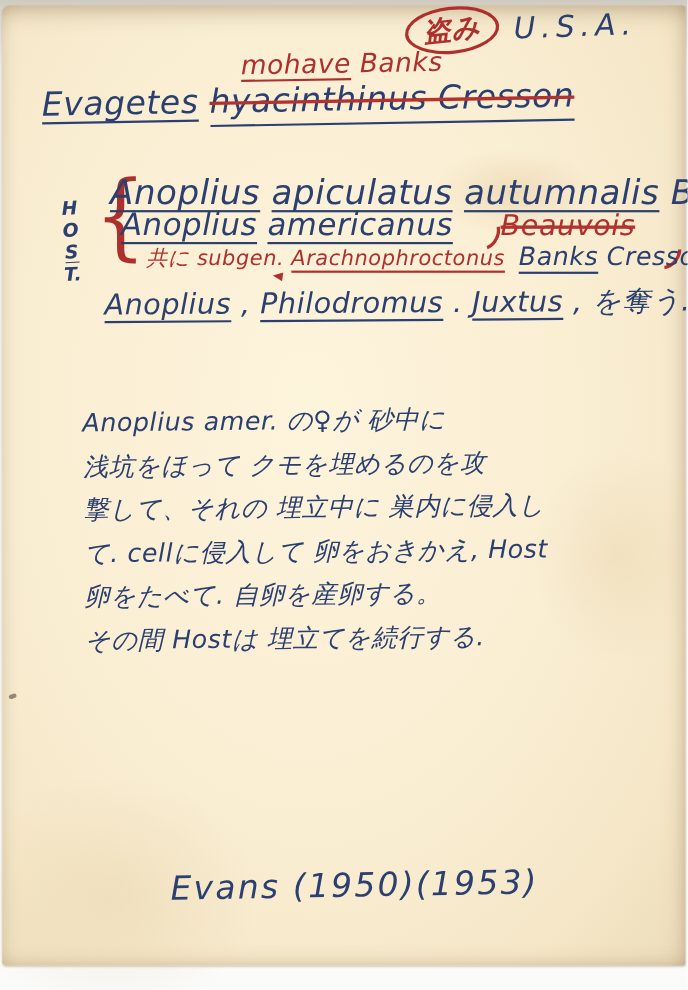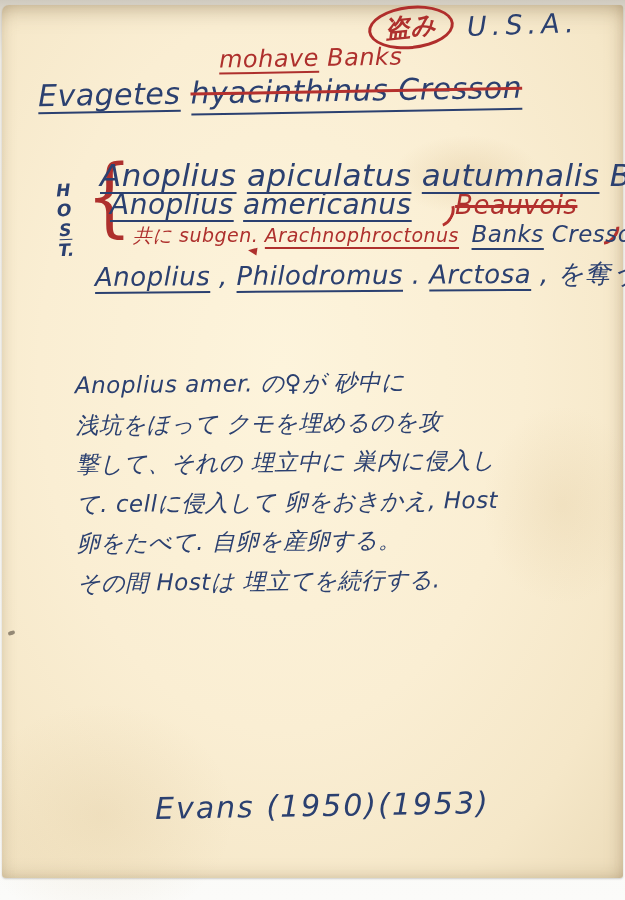--- a/index.html
+++ b/index.html
@@ -134,21 +134,21 @@
   <div class="connector conn1"></div>
   <div class="connector conn2"></div>
 
   <div class="subgen hand">
     <span class="red">共に subgen. </span><span class="red u-red">Arachnophroctonus</span>
     <span class="repl blue"><span class="u-blue">Banks</span><span> Cresson</span></span>
   </div>
   <div class="arrowhead"></div>
 
   <div class="prey hand blue">
-    <span class="u-blue">Anoplius</span><span> , </span><span class="u-blue">Philodromus</span><span> . </span><span class="u-blue">Arctosa</span><span> , </span><span>を奪う.</span>
+    <span class="u-blue">Anoplius</span><span> , </span><span class="u-blue">Philodromus</span><span> . </span><span class="u-blue">Juxtus</span><span> , </span><span>を奪う.</span>
   </div>
 
   <div class="notes hand blue">
     <div>Anoplius amer. の♀が 砂中に</div>
     <div>浅坑をほって クモを埋めるのを攻</div>
     <div>撃して、それの 埋立中に 巣内に侵入し</div>
     <div>て. cellに侵入して 卵をおきかえ, Host</div>
     <div>卵をたべて. 自卵を産卵する。</div>
     <div>その間 Hostは 埋立てを続行する.</div>
   </div>

